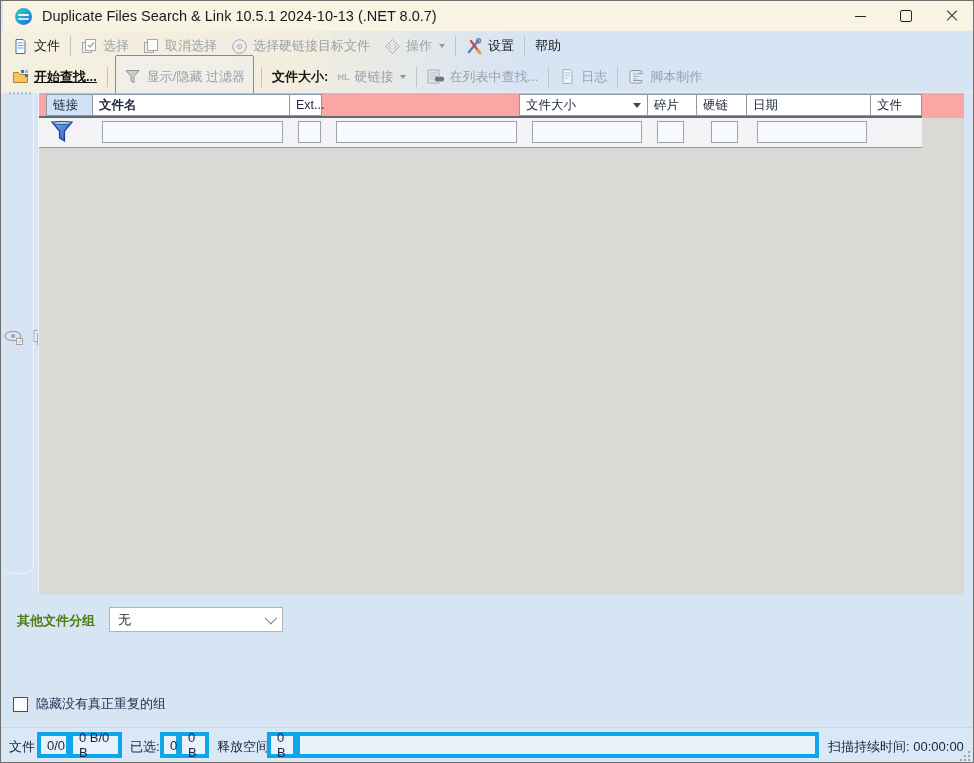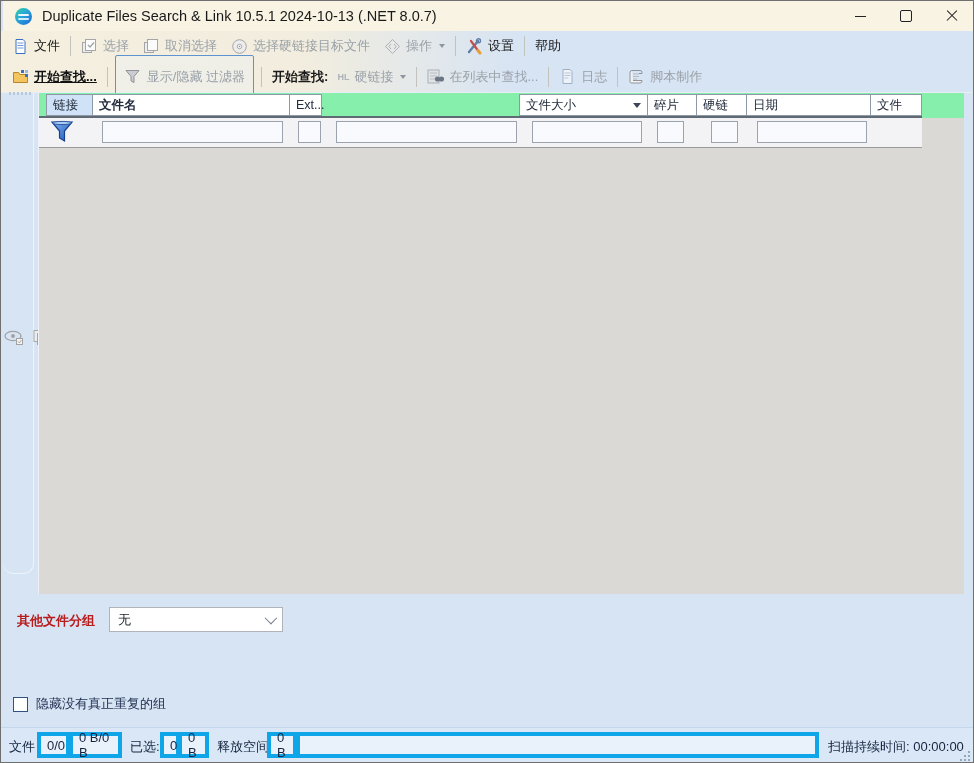--- a/index.html
+++ b/index.html
@@ -33,41 +33,41 @@
   .disabled{color:#9aa1a8;}
   .bold{font-weight:bold;}
   .start-label{font-weight:bold;text-decoration:underline;color:#111;}
   .dd-arrow{width:0;height:0;border-left:3.5px solid transparent;border-right:3.5px solid transparent;border-top:4px solid #8f979e;margin-left:2px;}
   .filter-btn{display:flex;align-items:center;gap:6px;border:1px solid #5e93d1;border-radius:2px;padding:12px 8px;margin:0 4px;color:#98a0a8;background:rgba(235,242,250,0.35);justify-content:space-between;}
   .hl-glyph{font-size:9px;font-weight:bold;color:#adb3b9;line-height:8px;text-align:center;}
   icon, .icon16{display:inline-flex;width:17px;height:17px;flex:0 0 auto;}
 
   
   .main{position:absolute;left:37px;top:92px;width:925px;height:501px;background:#dbd9d6;border-left:1px solid #eef2f8;}
-  .header-row{position:absolute;left:0;top:0;width:100%;height:25px;background:#86efac;}
+  .header-row{position:absolute;left:0;top:0;width:100%;height:25px;background:#fca5a5;}
   .hcell{position:absolute;top:1px;height:22px;background:#ffffff;border:1px solid #8d99a5;box-sizing:border-box;
     display:flex;align-items:center;padding:0 6px;font-size:12.5px;color:#222c3c;}
   .hcell.linkcol{background:#cfe2f7;}
   .sort-arrow{margin-left:auto;width:0;height:0;border-left:4px solid transparent;border-right:4px solid transparent;border-top:5px solid #3c4654;}
   .header-underline{position:absolute;left:0;top:23px;width:883px;height:2px;background:#5f6a74;}
   .filter-row{position:absolute;left:0;top:25px;width:883px;height:30px;background:#f3f3f5;border-bottom:1px solid #9a9a9a;box-sizing:border-box;}
   .fin{position:absolute;top:3px;height:22px;background:#f8fafe;border:1px solid #9aa3ae;box-sizing:border-box;font-size:12px;padding:0 4px;outline:none;color:#222;}
 
   
   .sidebar{position:absolute;left:0;top:92px;width:37px;height:501px;background:#d7e4f4;}
   .sidebar-strip{position:absolute;left:2px;top:0;width:31px;height:481px;border-right:1px solid #eef4fb;border-bottom:1px solid #eef4fb;border-radius:0 0 10px 10px;
     display:flex;flex-direction:row;align-items:center;padding-top:8px;box-sizing:border-box;gap:6.2px;}
   .si{width:22px;height:17px;display:flex;align-items:center;justify-content:center;flex:0 0 auto;}
   .si-text{font-size:9px;font-weight:bold;color:#a8a8a8;letter-spacing:-0.5px;}
   .sidebar-dots{position:absolute;left:6px;top:-1px;width:24px;height:3px;
     background:repeating-linear-gradient(90deg,#b9c8da 0 2px,transparent 2px 4px);}
 
   
   .bottom-panel{position:absolute;left:0;top:593px;width:100%;height:133px;background:#d7e4f4;font-size:13px;color:#1e2c4e;}
-  .group-label{position:absolute;left:16px;top:18px;font-weight:bold;color:#b91c1c;}
+  .group-label{position:absolute;left:16px;top:18px;font-weight:bold;color:#4d7c0f;}
   .combo{position:absolute;left:108px;top:13px;width:174px;height:25px;background:#ffffff;border:1px solid #b0b4ba;box-sizing:border-box;
     display:flex;align-items:center;padding:0 8px;color:#20262e;}
   .combo-chevron{margin-left:auto;width:8px;height:8px;border-right:1.4px solid #6f7a86;border-bottom:1.4px solid #6f7a86;transform:rotate(45deg) translateY(-2px);}
   .check-row{position:absolute;left:12px;display:flex;align-items:center;gap:8px;}
   .checkbox{width:13px;height:13px;border:1px solid #33527e;background:#fdfefe;flex:0 0 auto;}
 
   
   .statusbar{position:absolute;left:0;top:726px;width:100%;height:36px;background:#d9e7f6;border-top:1px solid #c4d6ea;font-size:13px;color:#16243f;}
   .sb-label{position:absolute;top:10px;}
   .sbox{position:absolute;top:4px;height:26px;border:4px solid #0ea5e9;background:#e9f1fa;box-sizing:border-box;
@@ -163,21 +163,21 @@
       <span class="start-label">开始查找...</span>
     </div>
     <div class="tb-sep"></div>
     <div class="filter-btn">
       <svg class="icon16" viewBox="0 0 17 17">
           <path d="M2 2.5h13L10 8.5v6l-3-1.6v-4.4z" fill="#c9ccd0" stroke="#8f9499"></path>
         </svg>
       <span>显示/隐藏 过滤器</span>
     </div>
     <div class="tb-sep"></div>
-    <span class="tb-item bold">开始查找:</span>
+    <span class="tb-item bold">文件大小:</span>
     <div class="tb-item disabled" style="padding-left:2px;">
       <span class="hl-glyph">HL</span>
       <span>硬链接</span>
       <span class="dd-arrow"></span>
     </div>
     <div class="tb-sep"></div>
     <div class="tb-item disabled">
       <svg class="icon16" viewBox="0 0 17 17">
           <rect x="1" y="2" width="11" height="13" fill="#dfe3e8" stroke="#aab0b6"></rect>
           <path d="M3 5h7M3 8h7M3 11h7" stroke="#b8bec4"></path>

